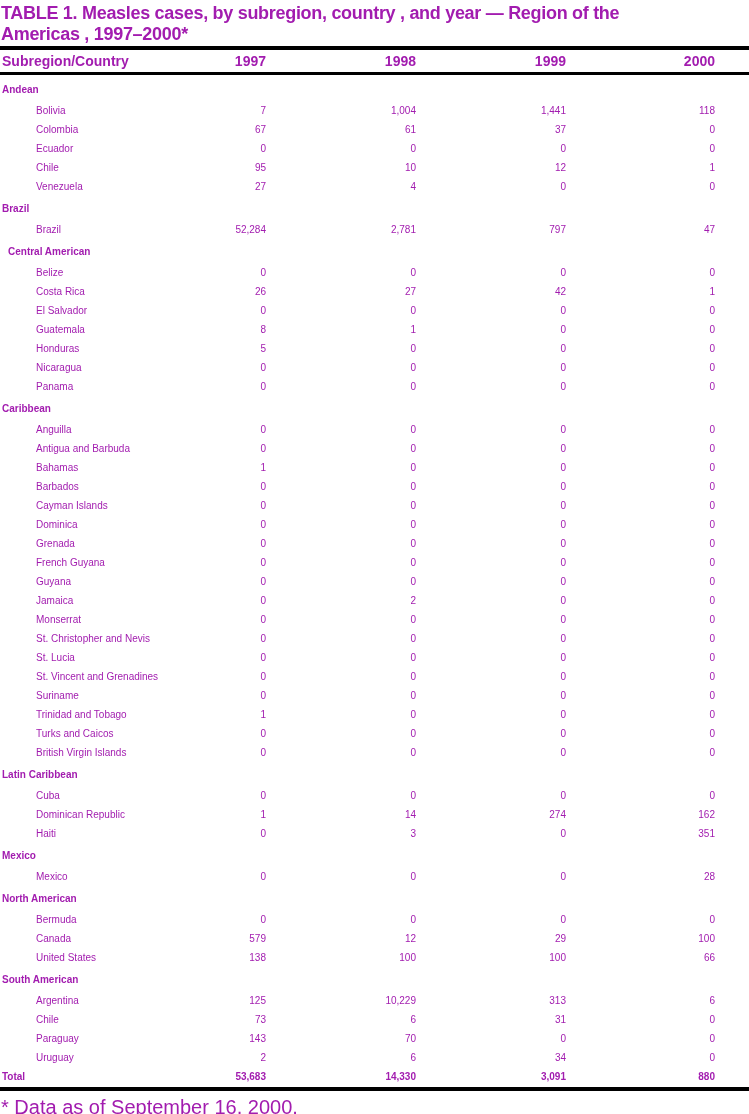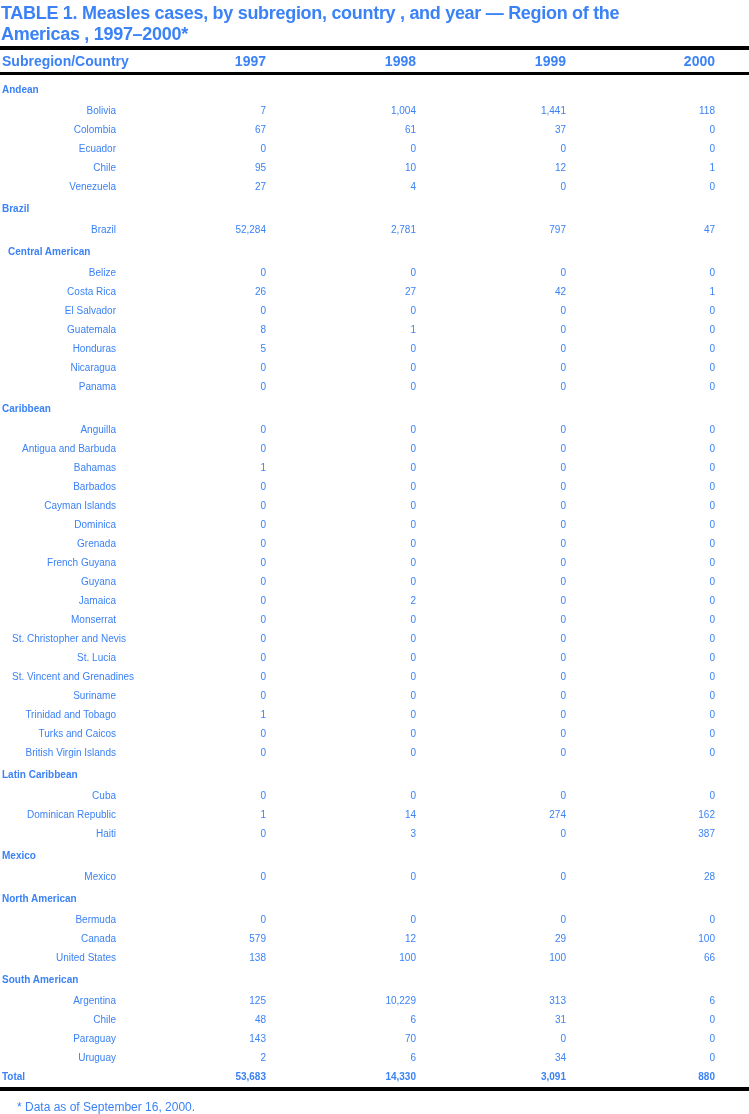--- a/index.html
+++ b/index.html
@@ -1,21 +1,21 @@
 <!DOCTYPE html>
 <html><head>
 <meta charset="utf-8">
 <style>
   * { box-sizing: border-box; }
   html, body { margin: 0; padding: 0; background: #ffffff; }
   .page {
     width: 749px;
     height: 1114px;
     background: #ffffff;
-    color: #3b82f6;
+    color: #a21caf;
     font-family: "Liberation Sans", sans-serif;
     padding-top: 2px;
     overflow: hidden;
   }
   .title {
     margin: 0;
     padding: 1px 0 0 1px;
     font-size: 18px;
     font-weight: bold;
     line-height: 21px;
@@ -37,25 +37,25 @@
     font-size: 14px;
     font-weight: bold;
   }
   .tbody { padding-top: 2px; }
   .row { height: 19px; line-height: 19px; font-size: 10px; }
   .row.section { font-weight: bold; margin: 2.5px 0; }
   .row.total { font-weight: bold; }
   .cell { overflow: visible; }
   .cell.num { text-align: right; white-space: nowrap; }
   .label-cell { padding-left: 2px; white-space: nowrap; }
-  .row.country .label-cell { padding-left: 12px; font-weight: normal; text-align: right; }
+  .row.country .label-cell { padding-left: 36px; font-weight: normal; }
   .footnote {
     margin-top: 8px;
-    padding-left: 17px;
-    font-size: 12px;
+    padding-left: 1px;
+    font-size: 20px;
     line-height: 16px;
   }
 </style>
 </head>
 <body>
 
 <div class="page">
   <h1 class="title"><span>TABLE 1. Measles cases, by subregion, country , and year — Region of the</span><br><span>Americas , 1997–2000*</span></h1>
 
   <div class="rule rule-top"></div>
@@ -315,21 +315,21 @@
         <div class="cell num">1</div>
         <div class="cell num">14</div>
         <div class="cell num">274</div>
         <div class="cell num">162</div>
       </div>
       <div class="grid-row row country">
         <div class="cell label-cell">Haiti</div>
         <div class="cell num">0</div>
         <div class="cell num">3</div>
         <div class="cell num">0</div>
-        <div class="cell num">387</div>
+        <div class="cell num">351</div>
       </div>
       <div class="grid-row row section">
         <div class="cell label-cell" style="grid-column: 1 / -1;">Mexico</div>
       </div>
       <div class="grid-row row country">
         <div class="cell label-cell">Mexico</div>
         <div class="cell num">0</div>
         <div class="cell num">0</div>
         <div class="cell num">0</div>
         <div class="cell num">28</div>
@@ -363,21 +363,21 @@
       </div>
       <div class="grid-row row country">
         <div class="cell label-cell">Argentina</div>
         <div class="cell num">125</div>
         <div class="cell num">10,229</div>
         <div class="cell num">313</div>
         <div class="cell num">6</div>
       </div>
       <div class="grid-row row country">
         <div class="cell label-cell">Chile</div>
-        <div class="cell num">48</div>
+        <div class="cell num">73</div>
         <div class="cell num">6</div>
         <div class="cell num">31</div>
         <div class="cell num">0</div>
       </div>
       <div class="grid-row row country">
         <div class="cell label-cell">Paraguay</div>
         <div class="cell num">143</div>
         <div class="cell num">70</div>
         <div class="cell num">0</div>
         <div class="cell num">0</div>

